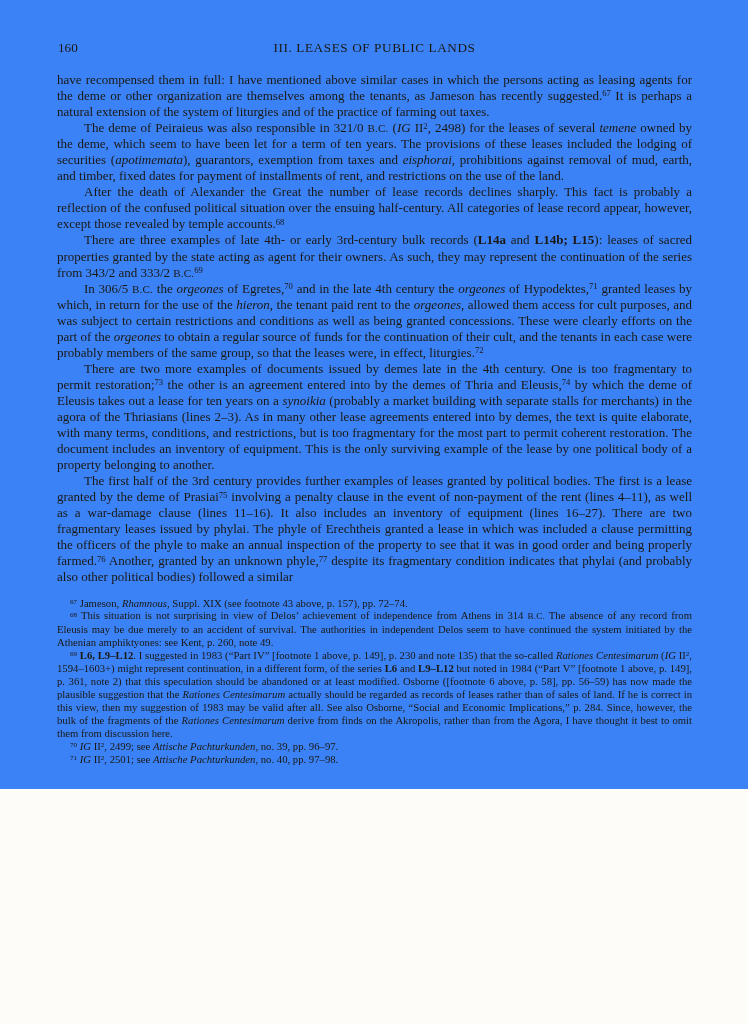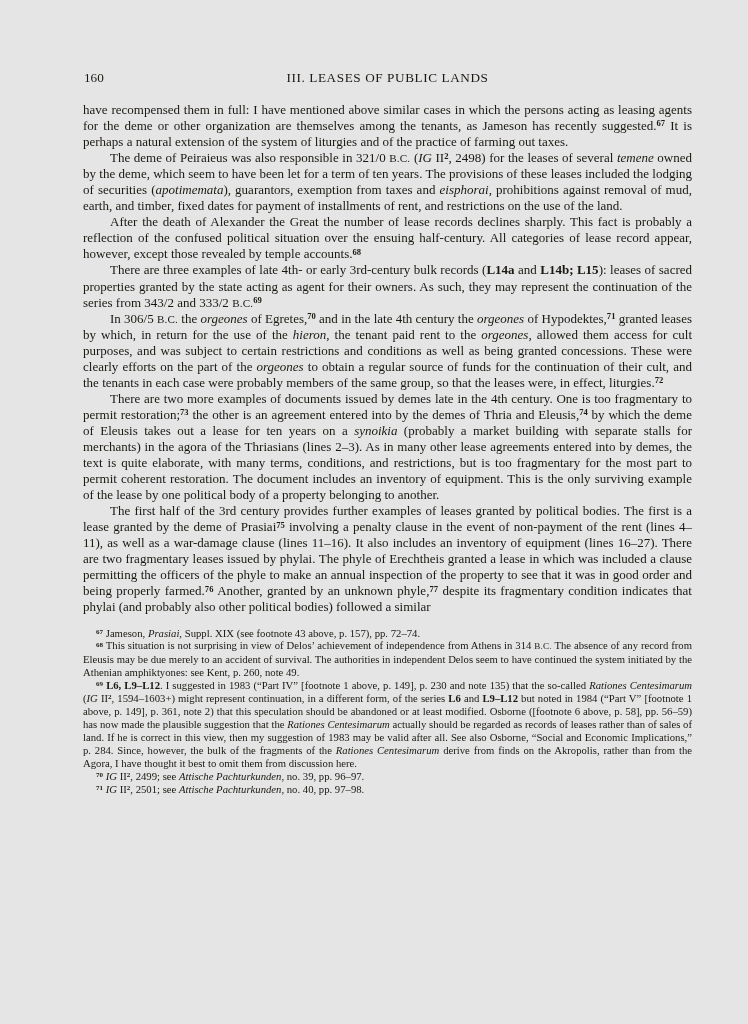--- a/index.html
+++ b/index.html
@@ -5,72 +5,72 @@
 <style>
   * { margin: 0; padding: 0; box-sizing: border-box; }
   html, body { background: #fdfcf9; }
   body {
     width: 748px; height: 1024px;
     font-family: "Liberation Serif", serif;
     color: #1b1812;
     overflow: hidden;
   }
   .page {
-    width: 748px; height: 1024px;
-    padding: 40px 56px 0 83px;
-    background: #e5e5e5;
+    width: 748px; height: 789px;
+    padding: 40px 56px 0 57px;
+    background: #3b82f6;
     overflow: hidden;
   }
   .running-head {
     position: relative;
     height: 17px;
     font-size: 13.2px;
   }
   .page-number { position: absolute; left: 1px; top: 0; }
-  .head-title { display: block; text-align: center; letter-spacing: 0.6px; margin-top: 30px; }
+  .head-title { display: block; text-align: center; letter-spacing: 0.6px; }
   .body-text { margin-top: 15px; }
   p.body {
     font-size: 13px;
     line-height: 16.05px;
     text-align: justify;
     hyphens: auto;
     -webkit-hyphens: auto;
   }
   p.body.indent { text-indent: 27px; }
   .footnotes { margin-top: 11px; }
   p.fn {
     font-size: 10.7px;
     line-height: 12.95px;
     text-align: justify;
     text-indent: 13px;
     hyphens: auto;
     -webkit-hyphens: auto;
   }
   .run-i { font-style: italic; margin-top: 25px; }
   .run-b { font-weight: 700; }
-  .run-sup { font-size: 0.66em; position: relative; top: -0.42em; line-height: 0; font-weight: bold; }
+  .run-sup { font-size: 0.66em; position: relative; top: -0.42em; line-height: 0; }
   .run-sc { font-size: 0.85em; letter-spacing: 0.2px; }
 </style>
 </head>
 <body>
 
 <div class="page">
   <div class="running-head">
     <span class="page-number">160</span>
     <span class="head-title">III. LEASES OF PUBLIC LANDS</span>
   </div>
   <div class="body-text" id="body-text">
       <p class="body"><span>have recompensed them in full: I have mentioned above similar cases in which the persons acting as leasing agents for the deme or other organization are themselves among the tenants, as Jameson has recently suggested.</span><span class="run-sup">67</span><span> It is perhaps a natural extension of the system of liturgies and of the practice of farming out taxes.</span></p>
       <p class="body indent"><span>The deme of Peiraieus was also responsible in 321/0 </span><span class="run-sc">B.C.</span><span> (</span><span class="run-i">IG</span><span> II</span><span class="run-sup">2</span><span>, 2498) for the leases of several </span><span class="run-i">temene</span><span> owned by the deme, which seem to have been let for a term of ten years. The provisions of these leases included the lodging of securities (</span><span class="run-i">apotimemata</span><span>), guarantors, exemption from taxes and </span><span class="run-i">eisphorai</span><span>, prohibitions against removal of mud, earth, and timber, fixed dates for payment of installments of rent, and restrictions on the use of the land.</span></p>
       <p class="body indent"><span>After the death of Alexander the Great the number of lease records declines sharply. This fact is probably a reflection of the confused political situation over the ensuing half-century. All categories of lease record appear, however, except those revealed by temple accounts.</span><span class="run-sup">68</span></p>
       <p class="body indent"><span>There are three examples of late 4th- or early 3rd-century bulk records (</span><span class="run-b">L14a</span><span> and </span><span class="run-b">L14b; L15</span><span>): leases of sacred properties granted by the state acting as agent for their owners. As such, they may represent the continuation of the series from 343/2 and 333/2 </span><span class="run-sc">B.C.</span><span class="run-sup">69</span></p>
       <p class="body indent"><span>In 306/5 </span><span class="run-sc">B.C.</span><span> the </span><span class="run-i">orgeones</span><span> of Egretes,</span><span class="run-sup">70</span><span> and in the late 4th century the </span><span class="run-i">orgeones</span><span> of Hypodektes,</span><span class="run-sup">71</span><span> granted leases by which, in return for the use of the </span><span class="run-i">hieron</span><span>, the tenant paid rent to the </span><span class="run-i">orgeones</span><span>, allowed them access for cult purposes, and was subject to certain restrictions and conditions as well as being granted concessions. These were clearly efforts on the part of the </span><span class="run-i">orgeones</span><span> to obtain a regular source of funds for the continuation of their cult, and the tenants in each case were probably members of the same group, so that the leases were, in effect, liturgies.</span><span class="run-sup">72</span></p>
       <p class="body indent"><span>There are two more examples of documents issued by demes late in the 4th century. One is too fragmentary to permit restoration;</span><span class="run-sup">73</span><span> the other is an agreement entered into by the demes of Thria and Eleusis,</span><span class="run-sup">74</span><span> by which the deme of Eleusis takes out a lease for ten years on a </span><span class="run-i">synoikia</span><span> (probably a market building with separate stalls for merchants) in the agora of the Thriasians (lines 2–3). As in many other lease agreements entered into by demes, the text is quite elaborate, with many terms, conditions, and restrictions, but is too fragmentary for the most part to permit coherent restoration. The document includes an inventory of equipment. This is the only surviving example of the lease by one political body of a property belonging to another.</span></p>
       <p class="body indent"><span>The first half of the 3rd century provides further examples of leases granted by political bodies. The first is a lease granted by the deme of Prasiai</span><span class="run-sup">75</span><span> involving a penalty clause in the event of non-payment of the rent (lines 4–11), as well as a war-damage clause (lines 11–16). It also includes an inventory of equipment (lines 16–27). There are two fragmentary leases issued by phylai. The phyle of Erechtheis granted a lease in which was included a clause permitting the officers of the phyle to make an annual inspection of the property to see that it was in good order and being properly farmed.</span><span class="run-sup">76</span><span> Another, granted by an unknown phyle,</span><span class="run-sup">77</span><span> despite its fragmentary condition indicates that phylai (and probably also other political bodies) followed a similar</span></p>
     </div>
   <div class="footnotes" id="footnotes">
-      <p class="fn"><span class="run-sup">67</span><span> Jameson, </span><span class="run-i">Prasiai</span><span>, Suppl. XIX (see footnote 43 above, p. 157), pp. 72–74.</span></p>
+      <p class="fn"><span class="run-sup">67</span><span> Jameson, </span><span class="run-i">Rhamnous</span><span>, Suppl. XIX (see footnote 43 above, p. 157), pp. 72–74.</span></p>
       <p class="fn"><span class="run-sup">68</span><span> This situation is not surprising in view of Delos’ achievement of independence from Athens in 314 </span><span class="run-sc">B.C.</span><span> The absence of any record from Eleusis may be due merely to an accident of survival. The authorities in independent Delos seem to have continued the system initiated by the Athenian amphiktyones: see Kent, p. 260, note 49.</span></p>
       <p class="fn"><span class="run-sup">69</span><span> </span><span class="run-b">L6, L9–L12</span><span>. I suggested in 1983 (“Part IV” [footnote 1 above, p. 149], p. 230 and note 135) that the so-called </span><span class="run-i">Rationes Centesimarum</span><span> (</span><span class="run-i">IG</span><span> II</span><span class="run-sup">2</span><span>, 1594–1603+) might represent continuation, in a different form, of the series </span><span class="run-b">L6</span><span> and </span><span class="run-b">L9–L12</span><span> but noted in 1984 (“Part V” [footnote 1 above, p. 149], p. 361, note 2) that this speculation should be abandoned or at least modified. Osborne ([footnote 6 above, p. 58], pp. 56–59) has now made the plausible suggestion that the </span><span class="run-i">Rationes Centesimarum</span><span> actually should be regarded as records of leases rather than of sales of land. If he is correct in this view, then my suggestion of 1983 may be valid after all. See also Osborne, “Social and Economic Implications,” p. 284. Since, however, the bulk of the fragments of the </span><span class="run-i">Rationes Centesimarum</span><span> derive from finds on the Akropolis, rather than from the Agora, I have thought it best to omit them from discussion here.</span></p>
       <p class="fn"><span class="run-sup">70</span><span> </span><span class="run-i">IG</span><span> II</span><span class="run-sup">2</span><span>, 2499; see </span><span class="run-i">Attische Pachturkunden</span><span>, no. 39, pp. 96–97.</span></p>
       <p class="fn"><span class="run-sup">71</span><span> </span><span class="run-i">IG</span><span> II</span><span class="run-sup">2</span><span>, 2501; see </span><span class="run-i">Attische Pachturkunden</span><span>, no. 40, pp. 97–98.</span></p>
     </div>
 </div>
 
 </body></html>

